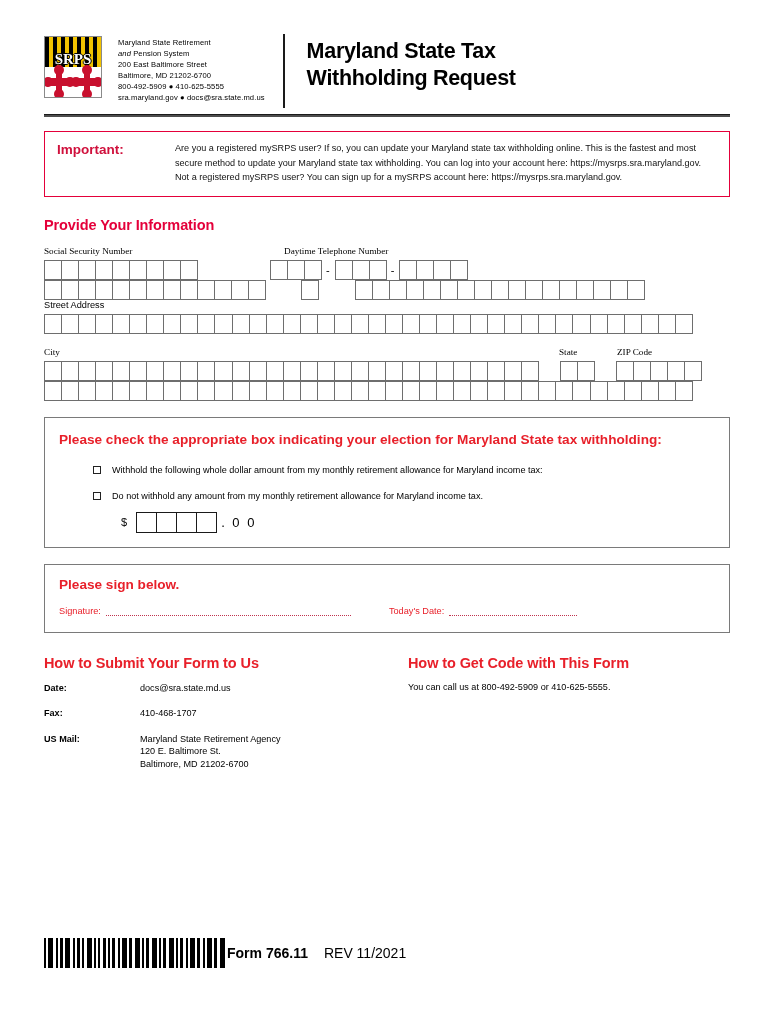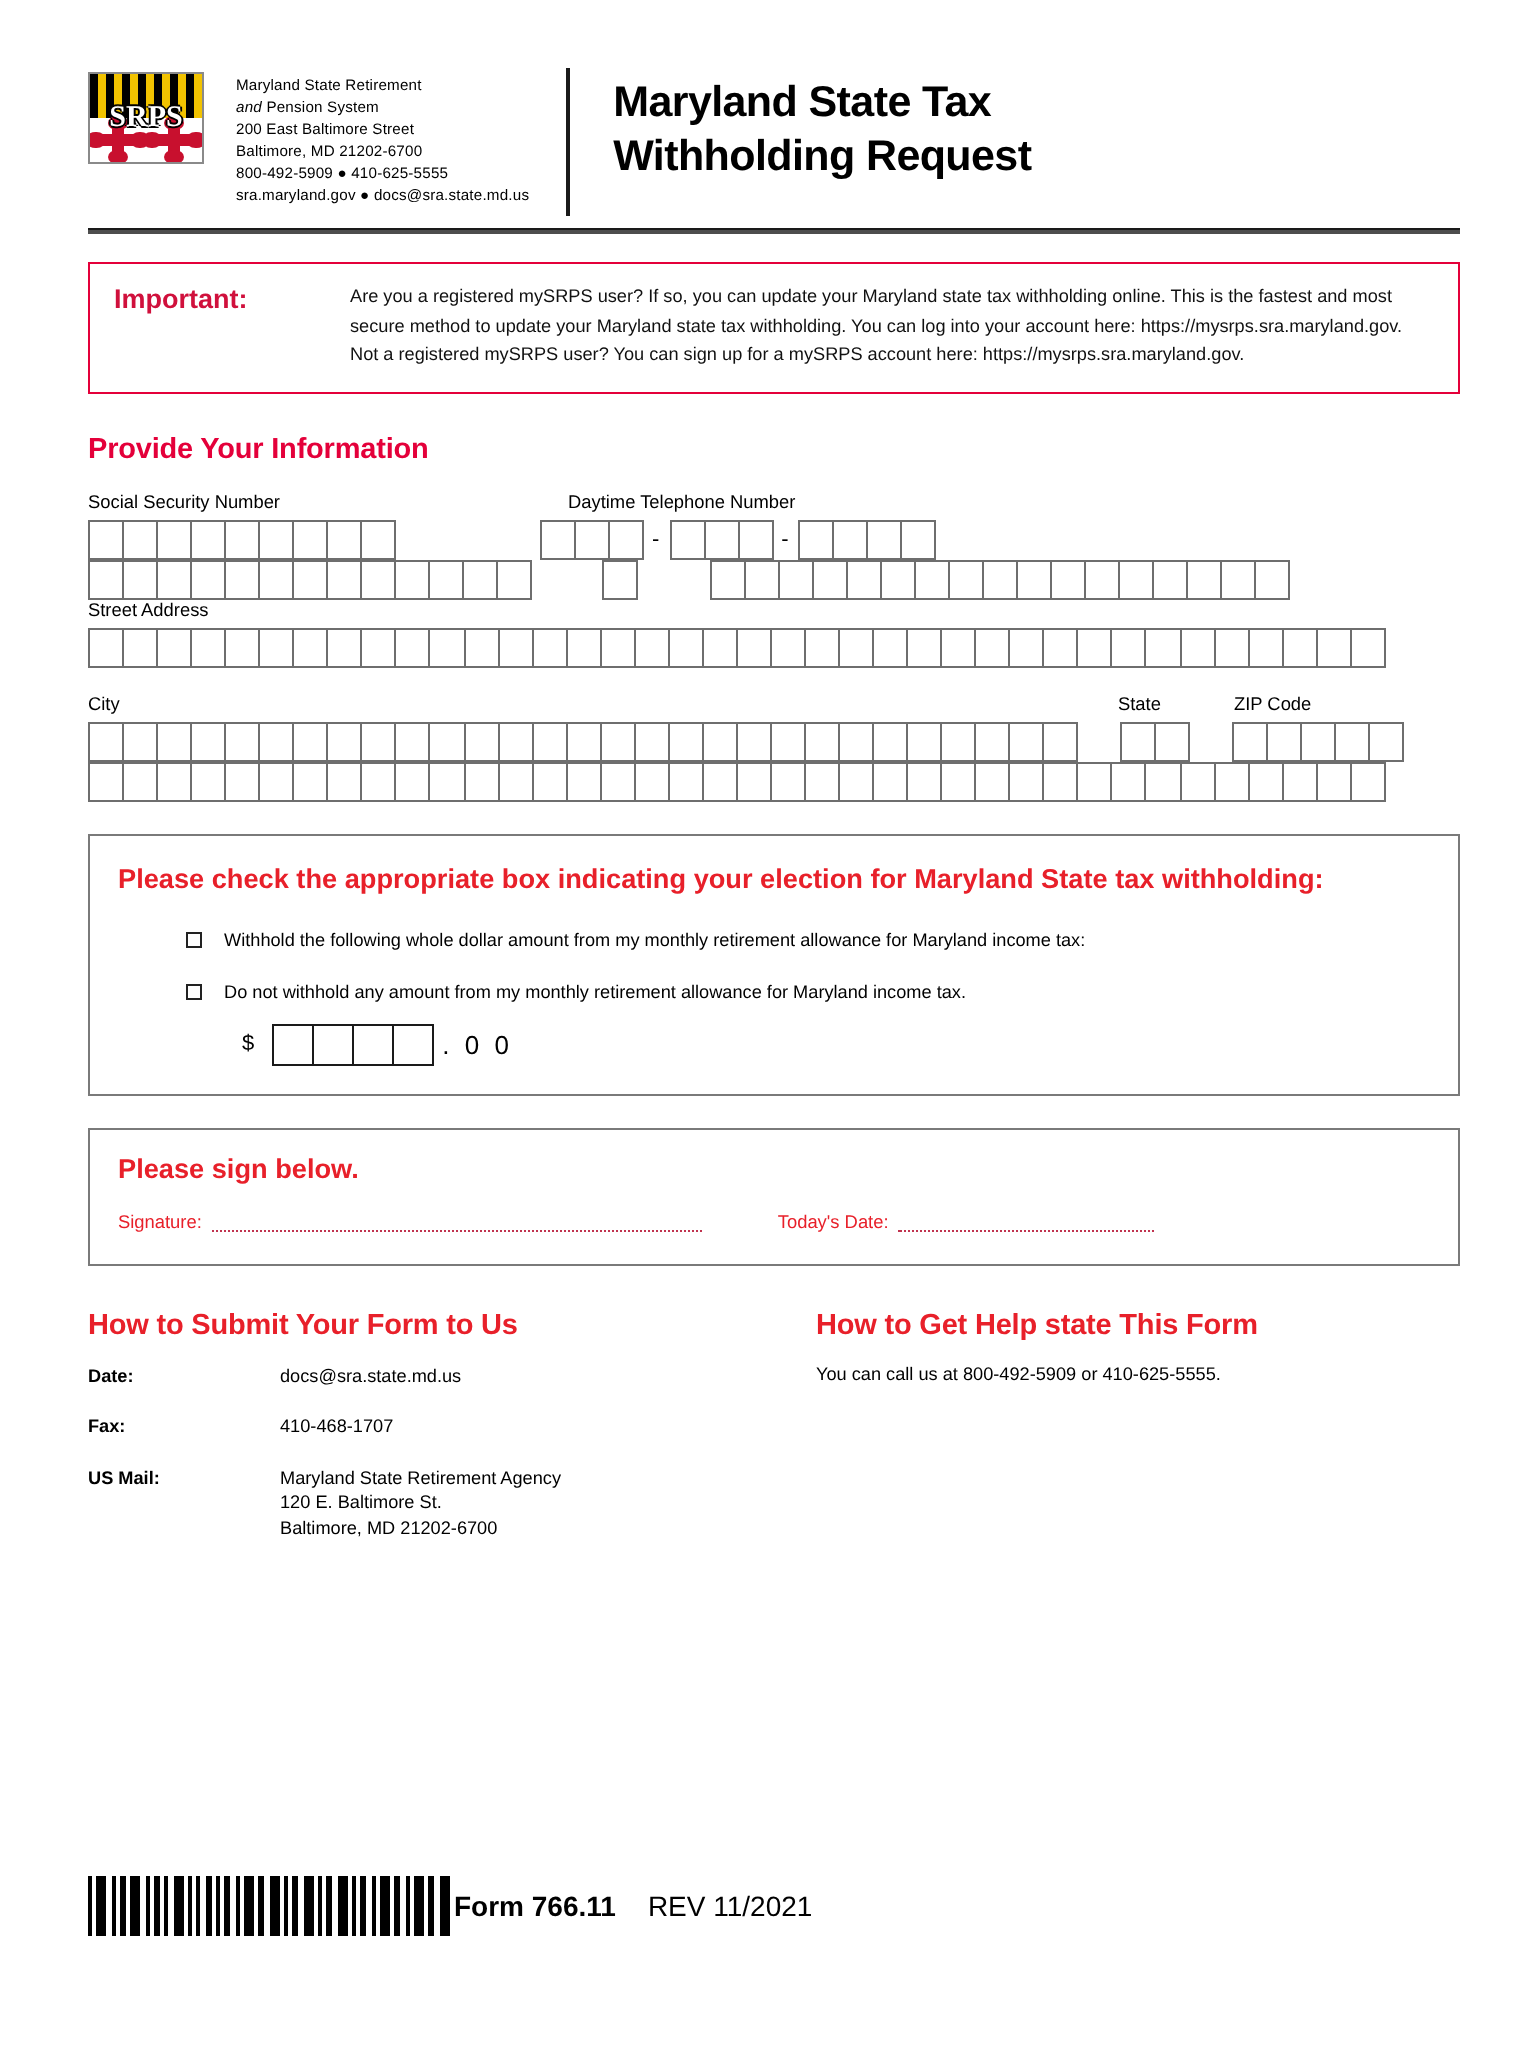--- a/index.html
+++ b/index.html
@@ -14,21 +14,21 @@
     color: #000000;
     position: relative;
     overflow: hidden;
   }
   .page { position: absolute; left: 44px; top: 0; width: 686px; }
 
   
   .header { display: flex; align-items: flex-start; padding-top: 34px; }
   .logo-wrap { width: 62px; flex: 0 0 62px; padding-top: 2px; }
   .flag {
-    width: 58px; height: 46px;
+    width: 58px; height: 62px;
     border: 1px solid #8a8a8a;
     position: relative;
     background: #701a75;
     overflow: hidden;
   }
   .q { position: absolute; width: 50%; height: 50%; }
   .q1 { left: 0; top: 0; }
   .q2 { right: 0; top: 0; }
   .q3 { left: 0; bottom: 0; background: #ffffff; }
   .q4 { right: 0; bottom: 0; background: #ffffff; }
@@ -120,21 +120,21 @@
   .boxrow { display: flex; align-items: center; }
   .cells { display: flex; }
   .cell {
     width: 18px; height: 20px;
     border: 1px solid #6e6e6e;
     margin-right: -1px;
     background: #fff;
   }
   .dash { font-size: 11px; padding: 0 5px; color: #000; }
 
-  .label-row { display: flex; font-size: 9.2px; margin-top: 13px; margin-bottom: 4px; }
+  .label-row { display: flex; font-size: 9.2px; margin-top: 13px; margin-bottom: 4px; font-family: Liberation Serif, serif; }
 
   
   .outline-box {
     border: 1px solid #7a7a7a;
     margin-top: 16px;
     padding: 12px 14px 14px 14px;
   }
   .elect-head {
     color: #E8202A; font-weight: bold; font-size: 13.6px; line-height: 19px;
     margin: 0 0 4px 0;
@@ -508,21 +508,21 @@
         <div class="v">410-468-1707</div>
       </div>
       <div class="kv">
         <div class="k">US Mail:</div>
         <div class="v">Maryland State Retirement Agency
 120 E. Baltimore St.
 Baltimore, MD 21202-6700</div>
       </div>
     </div>
     <div class="col-right">
-      <div class="h-red">How to Get Help state This Form</div>
+      <div class="h-red">How to Get Code with This Form</div>
       <div class="help-text">You can call us at 800-492-5909 or 410-625-5555.</div>
     </div>
   </div>
 
 </div>
 
 <div class="footer">
   <div class="barcode" id="barcode">
       <i style="width: 2px;"></i>
       <i style="width: 5px; margin-right: 3px;"></i>

